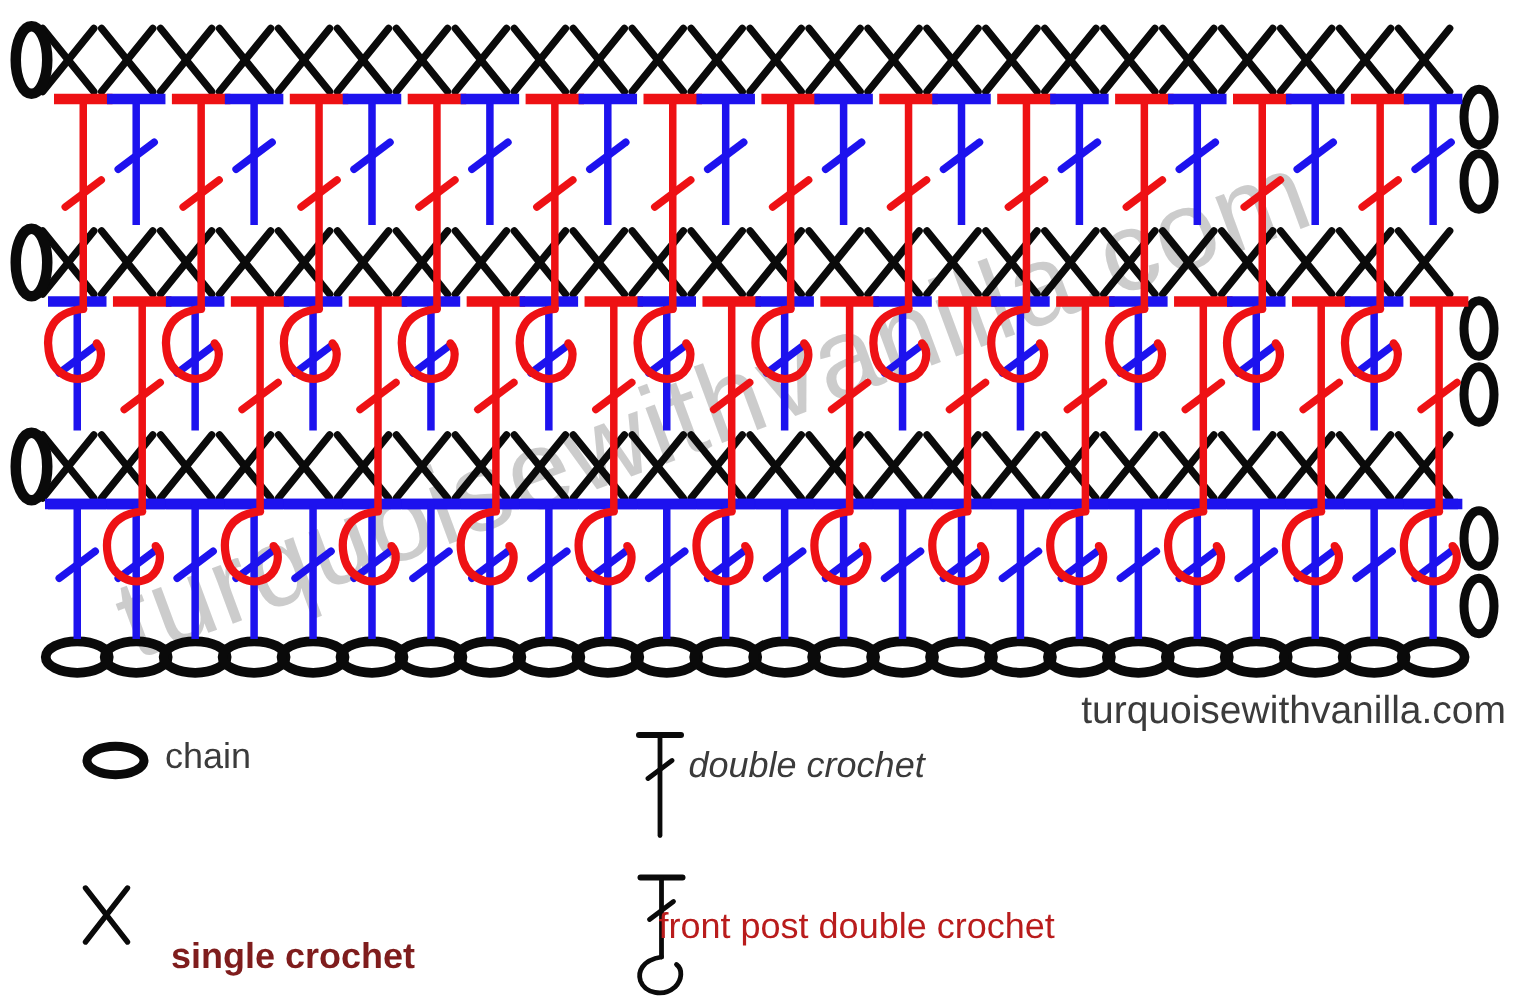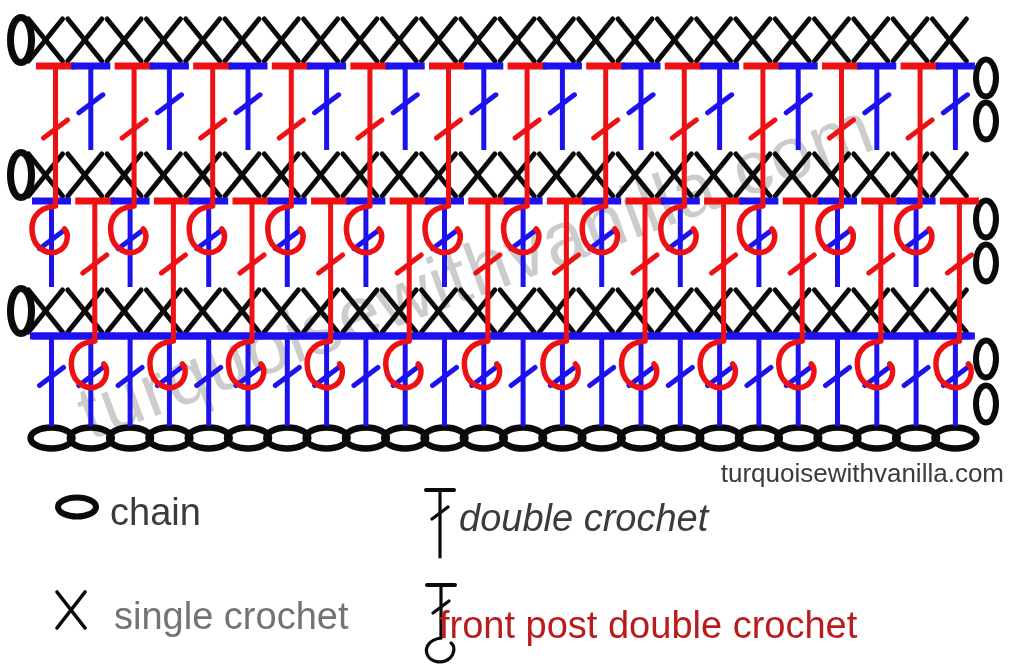--- a/index.html
+++ b/index.html
@@ -3,21 +3,21 @@
 <meta charset="utf-8">
 <title>Crochet Stitch Diagram</title>
 <style>
   html,body{margin:0;padding:0;background:#ffffff;}
   #screen{position:relative;width:1024px;height:669px;background:#ffffff;overflow:hidden;
           font-family:"Liberation Sans","DejaVu Sans",sans-serif;}
   #watermark{position:absolute;left:85px;top:372px;font-size:75px;font-weight:300;
              letter-spacing:1px;white-space:nowrap;transform:rotate(-20.3deg);
              transform-origin:0 55px;opacity:.85;z-index:0;}
   #diagram-svg{position:absolute;left:0;top:0;z-index:1;}
-  .legend-label{position:absolute;font-size:38px;font-weight:300;z-index:2;white-space:nowrap;}
+  .legend-label{position:absolute;font-size:24px;font-weight:300;z-index:2;white-space:nowrap;}
   .legend-icon{position:absolute;z-index:2;}
   #attribution{position:absolute;right:20px;top:458px;font-size:26px;font-weight:300;z-index:2;}
 </style>
 </head>
 <body>
 
 <div id="screen">
 
   <span id="watermark" style="color: rgb(196, 196, 196);">turquoisewithvanilla.com</span>
 
@@ -534,21 +534,21 @@
 
   <svg class="legend-icon" style="left:50px;top:493px" width="54" height="28">
       <ellipse cx="27" cy="14" rx="19" ry="9.5" fill="none" stroke="#0a0a0a" stroke-width="6"></ellipse>
     </svg>
   <span class="legend-label" style="left: 110px; top: 491px; color: rgb(59, 59, 59);">chain</span>
 
   <svg class="legend-icon" style="left:53px;top:588px" width="36" height="44">
       <line x1="4" y1="4" x2="32" y2="40" stroke="#0a0a0a" stroke-width="3.6" stroke-linecap="round"></line>
       <line x1="4" y1="40" x2="32" y2="4" stroke="#0a0a0a" stroke-width="3.6" stroke-linecap="round"></line>
     </svg>
-  <span class="legend-label" style="left: 114px; top: 595px; color: #737373;">single crochet</span>
+  <span class="legend-label" style="left: 114px; top: 624px; color: #7f1d1d; font-weight: bold;">single crochet</span>
 
   <svg class="legend-icon" style="left:422px;top:485px" width="36" height="76">
       <line x1="4" y1="5" x2="32" y2="5" stroke="#0a0a0a" stroke-width="4" stroke-linecap="round"></line>
       <line x1="18" y1="5" x2="18" y2="72" stroke="#0a0a0a" stroke-width="3.2" stroke-linecap="round"></line>
       <line x1="10" y1="34" x2="26" y2="22" stroke="#0a0a0a" stroke-width="3.2" stroke-linecap="round"></line>
     </svg>
   <span class="legend-label" style="left: 459px; top: 497px; color: rgb(59, 59, 59); font-style: italic;">double crochet</span>
 
   <svg class="legend-icon" style="left:421px;top:580px" width="42" height="88">
       <line x1="6" y1="5" x2="34" y2="5" stroke="#0a0a0a" stroke-width="4" stroke-linecap="round"></line>

